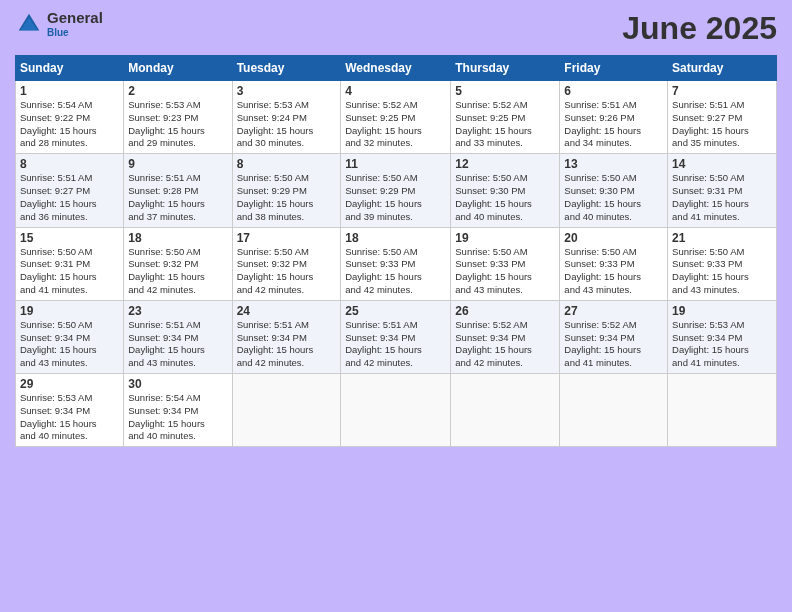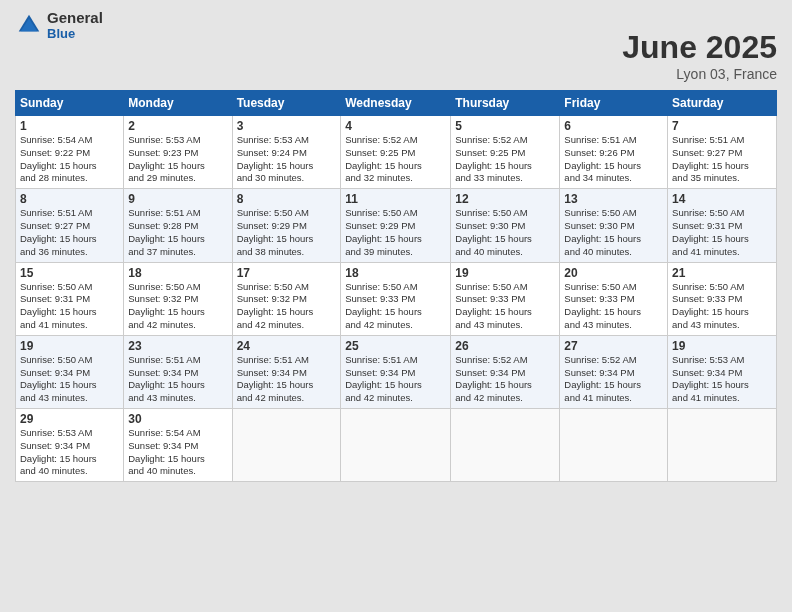--- a/index.html
+++ b/index.html
@@ -6,21 +6,21 @@
     body {
       font-family: Arial, sans-serif;
       background: #fff;
       width: 792px;
       height: 612px;
       overflow: hidden;
     }
     .page {
       width: 792px;
       height: 612px;
-      background: #e5e5e5;
+      background: #c4b5fd;
       padding: 10px 15px;
     }
     .header {
       display: flex;
       justify-content: space-between;
       align-items: flex-start;
       margin-bottom: 8px;
     }
     .logo {
       display: flex;
@@ -31,36 +31,35 @@
       display: flex;
       flex-direction: column;
       line-height: 1.1;
     }
     .logo-general {
       font-size: 15px;
       font-weight: bold;
       color: #333;
     }
     .logo-blue {
-      font-size: 13px;
+      font-size: 10px;
       font-weight: bold;
       color: #1a5fa8;
     }
     .logo-icon {
       width: 28px;
       height: 28px;
     }
     .title-block {
       text-align: right;
     }
     .month-title {
       font-size: 32px;
       font-weight: bold;
       color: #333;
-      margin-top: 19px;
     }
     .location {
       font-size: 14px;
       color: #555;
     }
     .calendar {
       width: 100%;
       border-collapse: collapse;
       border: 1px solid #ccc;
     }
@@ -113,21 +112,20 @@
         <polygon points="15,4 26,22 4,22" fill="#1a5fa8"></polygon>
         <polygon points="15,8 24,22 6,22" fill="#2a7fd4" opacity="0.5"></polygon>
       </svg>
       <div class="logo-text">
         <span class="logo-general">General</span>
         <span class="logo-blue">Blue</span>
       </div>
     </div>
     <div class="title-block">
       <div class="month-title">June 2025</div>
-      <div class="location">Lyon 03, France</div>
     </div>
   </div>
 
   <table class="calendar">
     <thead>
       <tr>
         <th>Sunday</th>
         <th>Monday</th>
         <th>Tuesday</th>
         <th>Wednesday</th>

